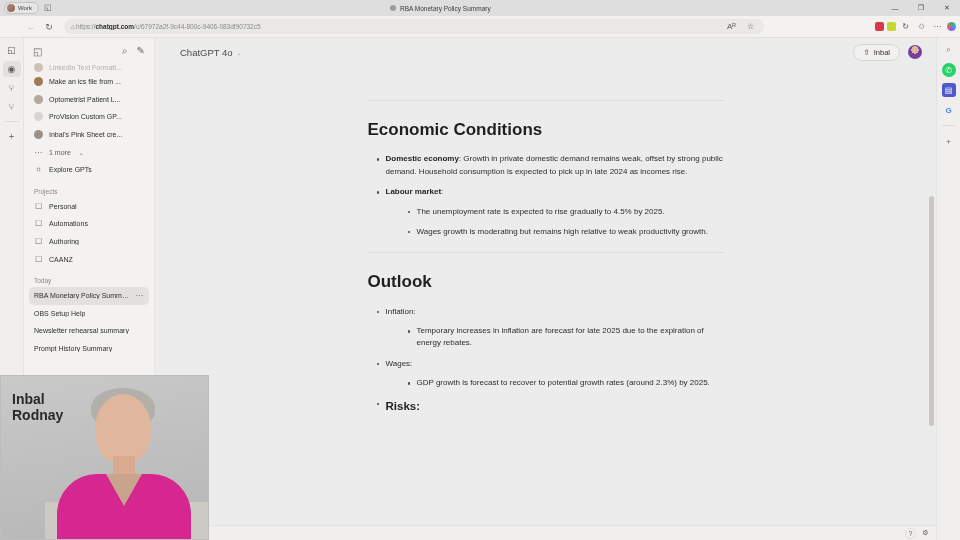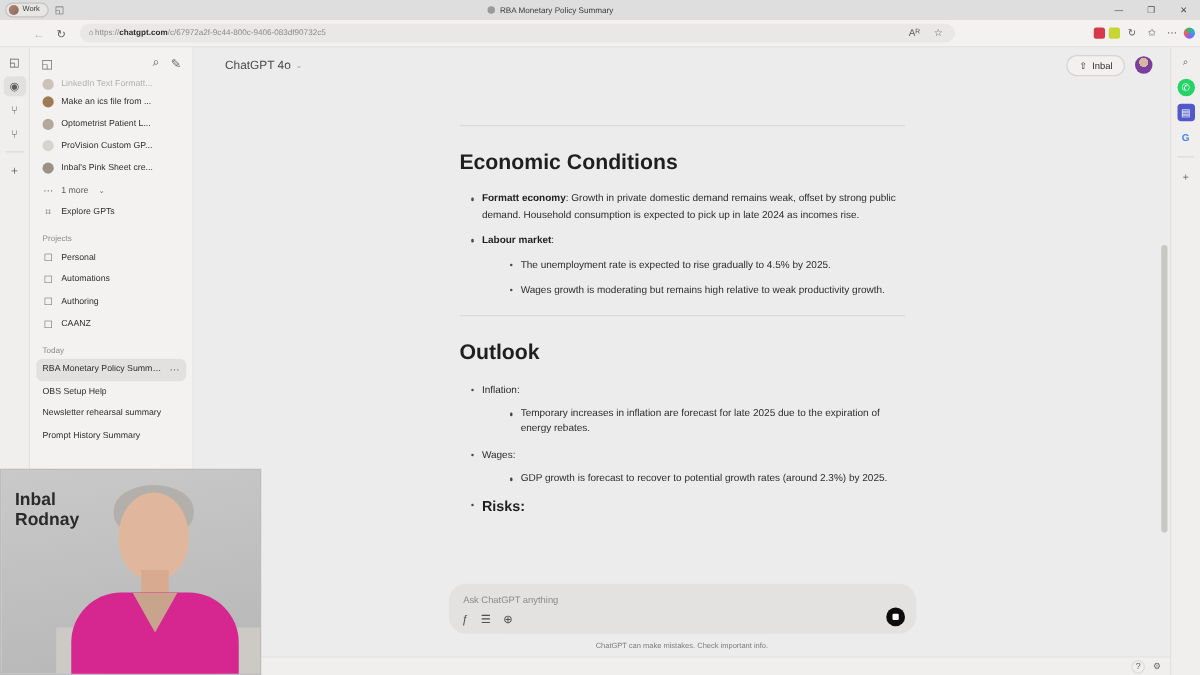--- a/index.html
+++ b/index.html
@@ -381,21 +381,21 @@
       </div>
 
       <div class="gpt-content">
         <div class="msg">
           <div class="faded">&nbsp;</div>
           <div class="hr"></div>
 
           <h2 class="sec">Economic Conditions</h2>
           <ul class="lvl1">
             <li>
-              <span class="bold">Formatt economy</span><span>: Growth in private domestic demand remains weak, offset by strong public demand. Household consumption is expected to pick up in late 2024 as incomes rise.</span>
+              <span class="bold">Domestic economy</span><span>: Growth in private domestic demand remains weak, offset by strong public demand. Household consumption is expected to pick up in late 2024 as incomes rise.</span>
             </li>
             <li>
               <span class="bold">Labour market</span><span>:</span>
               <ul class="lvl2">
                 <li>The unemployment rate is expected to rise gradually to 4.5% by 2025.</li>
                 <li>Wages growth is moderating but remains high relative to weak productivity growth.</li>
               </ul>
             </li>
           </ul>
 
@@ -419,34 +419,20 @@
               <span class="risks-big">Risks:</span>
             </li>
           </ul>
         </div>
       </div>
 
       <div class="scroll-track">
         <div class="scroll-thumb"></div>
       </div>
 
-      <div class="composer-wrap">
-        <div class="composer">
-          <div class="composer-ph">Ask ChatGPT anything</div>
-          <div class="composer-tools">
-            <span class="c-ico">ƒ</span>
-            <span class="c-ico">☰</span>
-            <span class="c-ico">⊕</span>
-          </div>
-          <div class="send-btn">
-            <span class="send-sq"></span>
-          </div>
-        </div>
-        <div class="disclaimer">ChatGPT can make mistakes. Check important info.</div>
-      </div>
     </div>
   </div>
 
   <div class="video-overlay">
     <div class="v-shoulderL"></div>
     <div class="v-shoulderR"></div>
     <div class="v-hair"></div>
     <div class="v-head"></div>
     <div class="v-neck"></div>
     <div class="v-body"></div>

